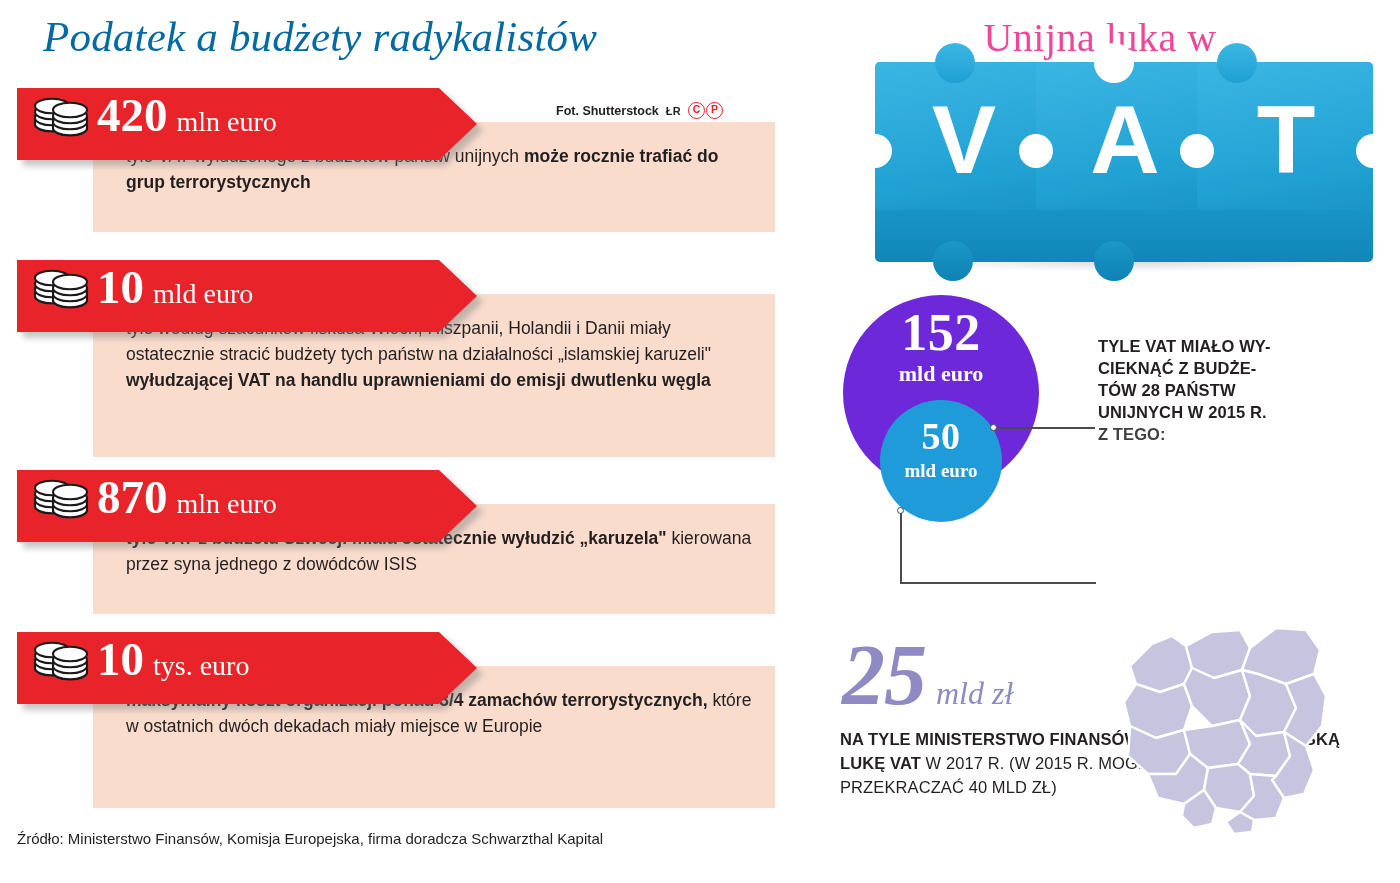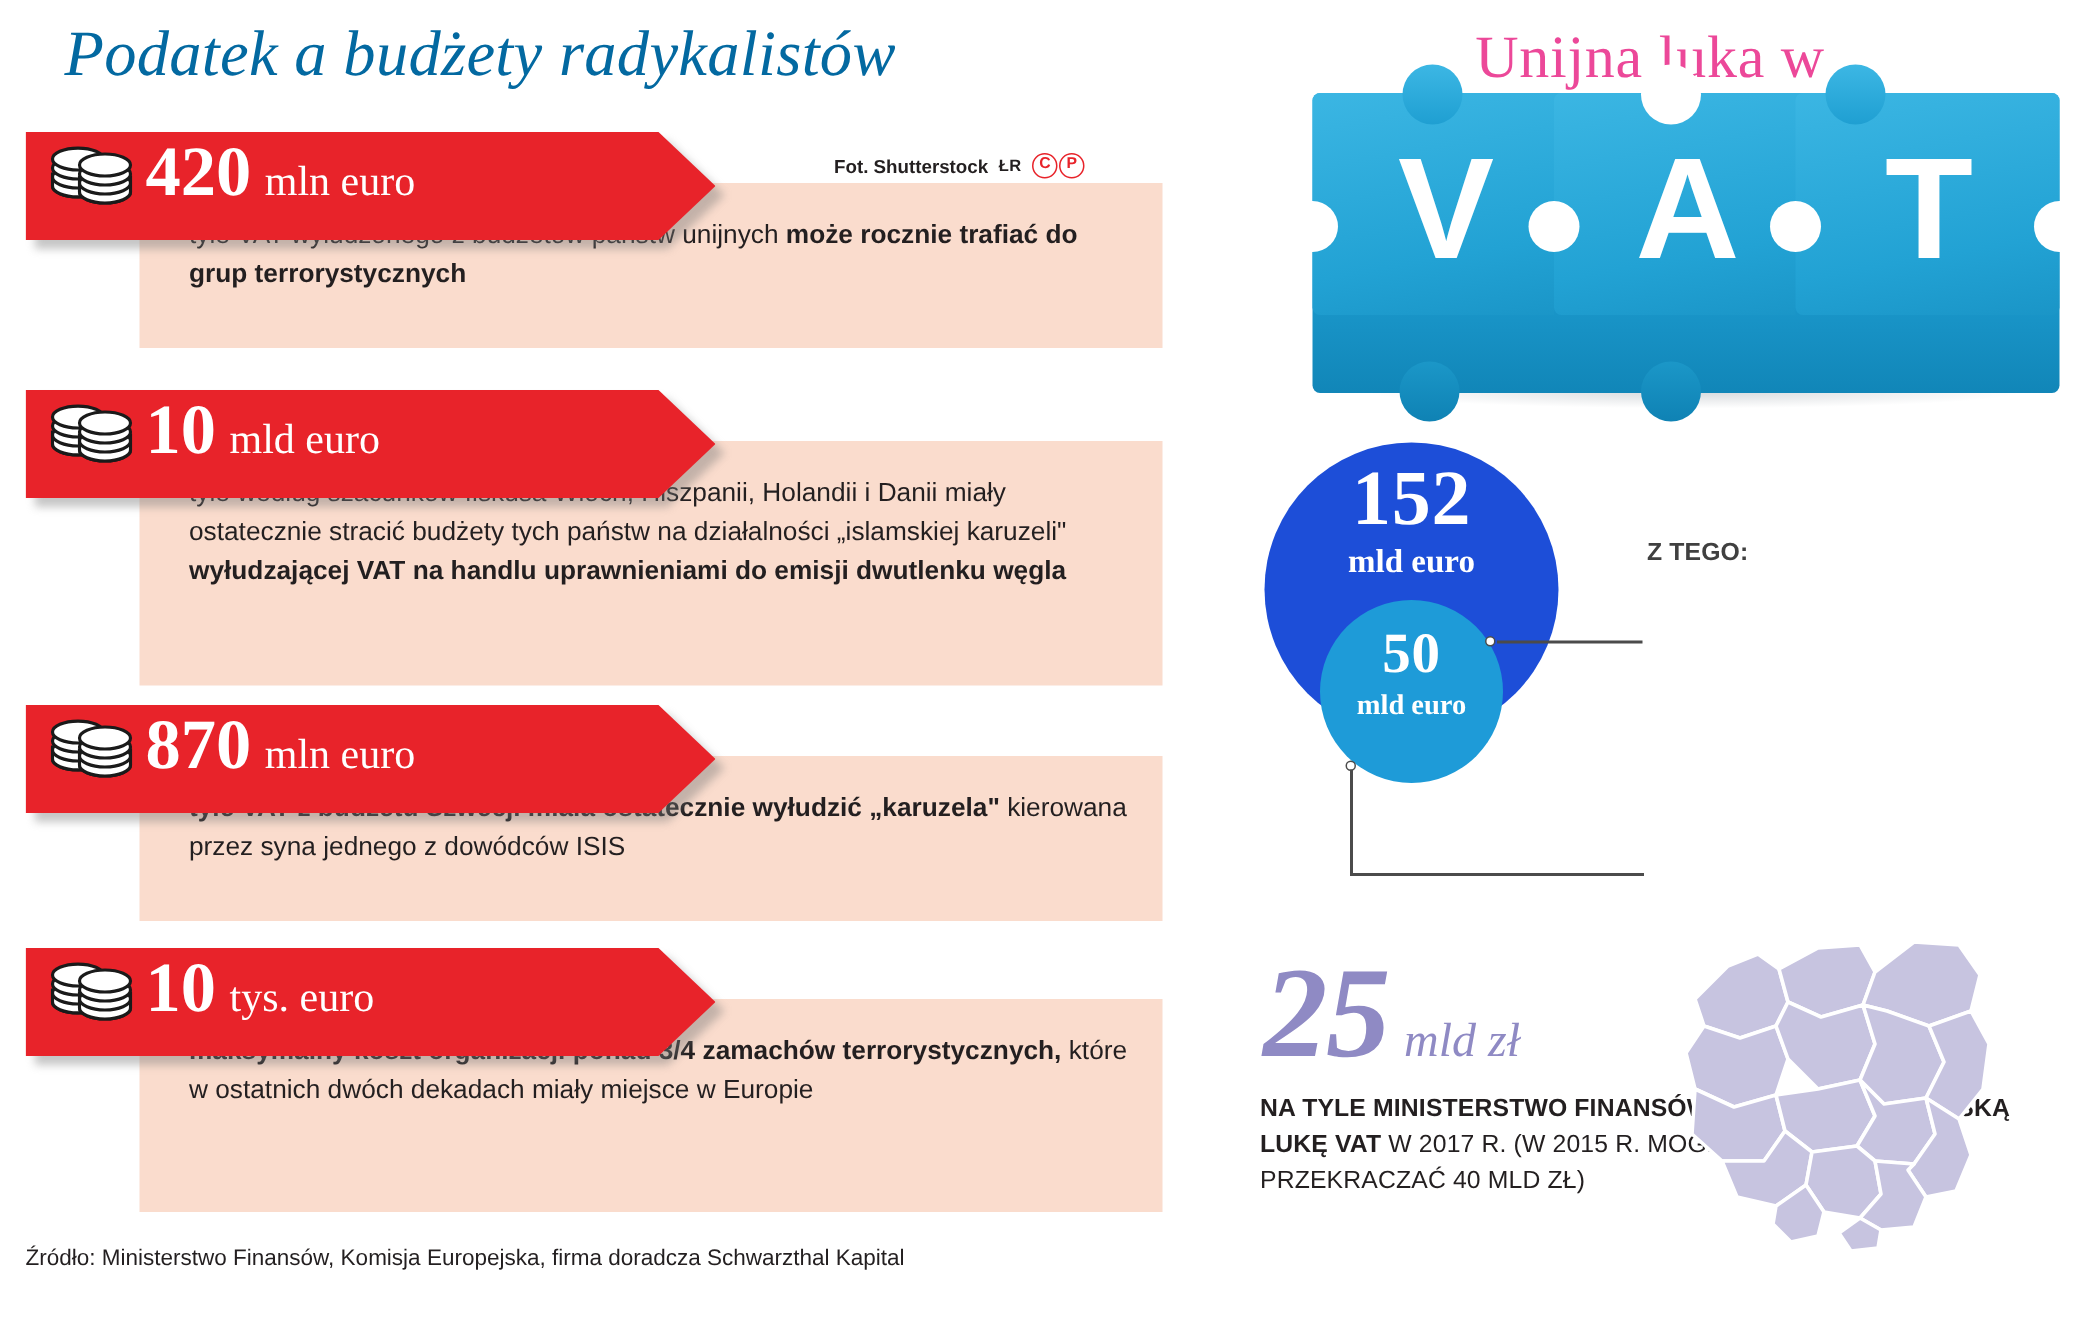--- a/index.html
+++ b/index.html
@@ -126,21 +126,21 @@
   #puz-t{left:322px;}
   .puz-shadow{
     position:absolute;left:40px;top:188px;width:430px;height:22px;
     background:radial-gradient(ellipse at center, rgba(120,130,140,0.30) 0%, rgba(255,255,255,0) 72%);
   }
 
   
   #circles{position:absolute;left:43px;top:295px;width:200px;height:230px;}
   #circle-outer{
     position:absolute;left:0;top:0;width:196px;height:196px;border-radius:50%;
-    background:#1d4ed8;
+    background:#6d28d9;
   }
   #circle-inner{
     position:absolute;left:37px;top:105px;width:122px;height:122px;border-radius:50%;
     background:#1e9bd8;
   }
   .circ-label{position:absolute;text-align:center;color:#fff;width:100%;left:0;}
   .circ-num{
     font-family:"Liberation Serif", serif;font-weight:700;
     letter-spacing:0.5px;
   }
@@ -383,21 +383,21 @@
   <div class="leader" id="leader-outer">
     <span class="dot"></span>
     <span class="lh"></span>
   </div>
   <div class="leader" id="leader-inner">
     <span class="dot"></span>
     <span class="lv"></span>
     <span class="lh"></span>
   </div>
 
-  <div id="callout-top"><br><span class="light">Z TEGO:</span></div>
+  <div id="callout-top"><span class="strong">TYLE VAT MIAŁO WY-<br>CIEKNĄĆ Z BUDŻE-<br>TÓW 28 PAŃSTW<br>UNIJNYCH W 2015 R.</span><br><span class="light">Z TEGO:</span></div>
 
   <div id="pl-number">
     <span class="num">25</span>
     <span class="unit">mld zł</span>
   </div>
 
   <div id="pl-text"><span class="strong">NA TYLE MINISTERSTWO FINANSÓW OSZACOWAŁO POLSKĄ LUKĘ VAT</span> W 2017 R. (W 2015 R. MOGŁA ZNACZĄCO PRZEKRACZAĆ 40 MLD ZŁ)</div>
 
   <div id="poland-map">
     <svg viewBox="0 0 240 220" xmlns="http://www.w3.org/2000/svg">

